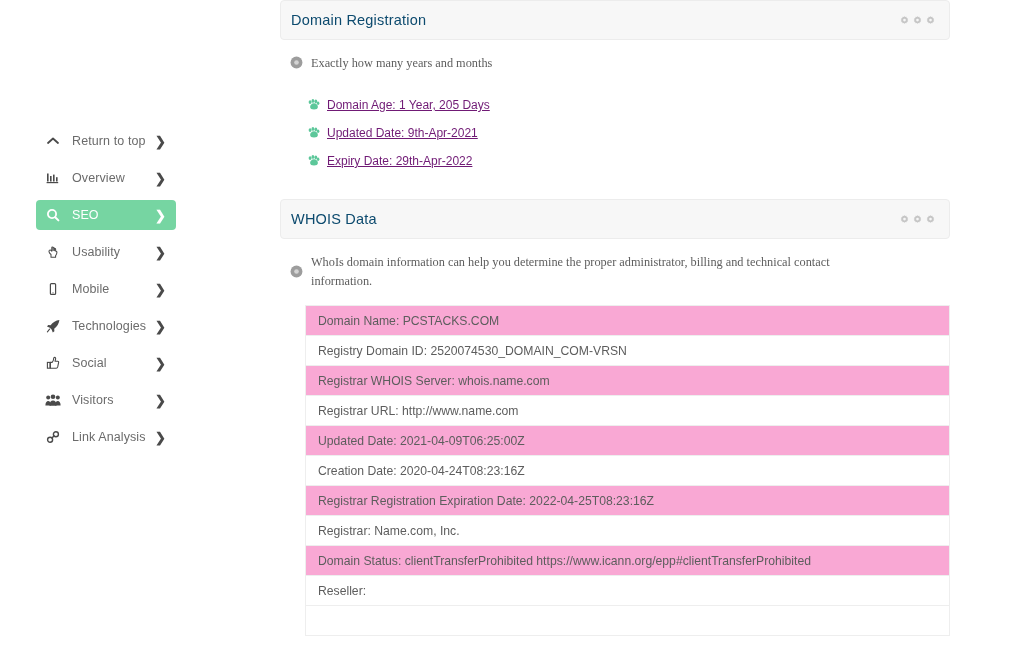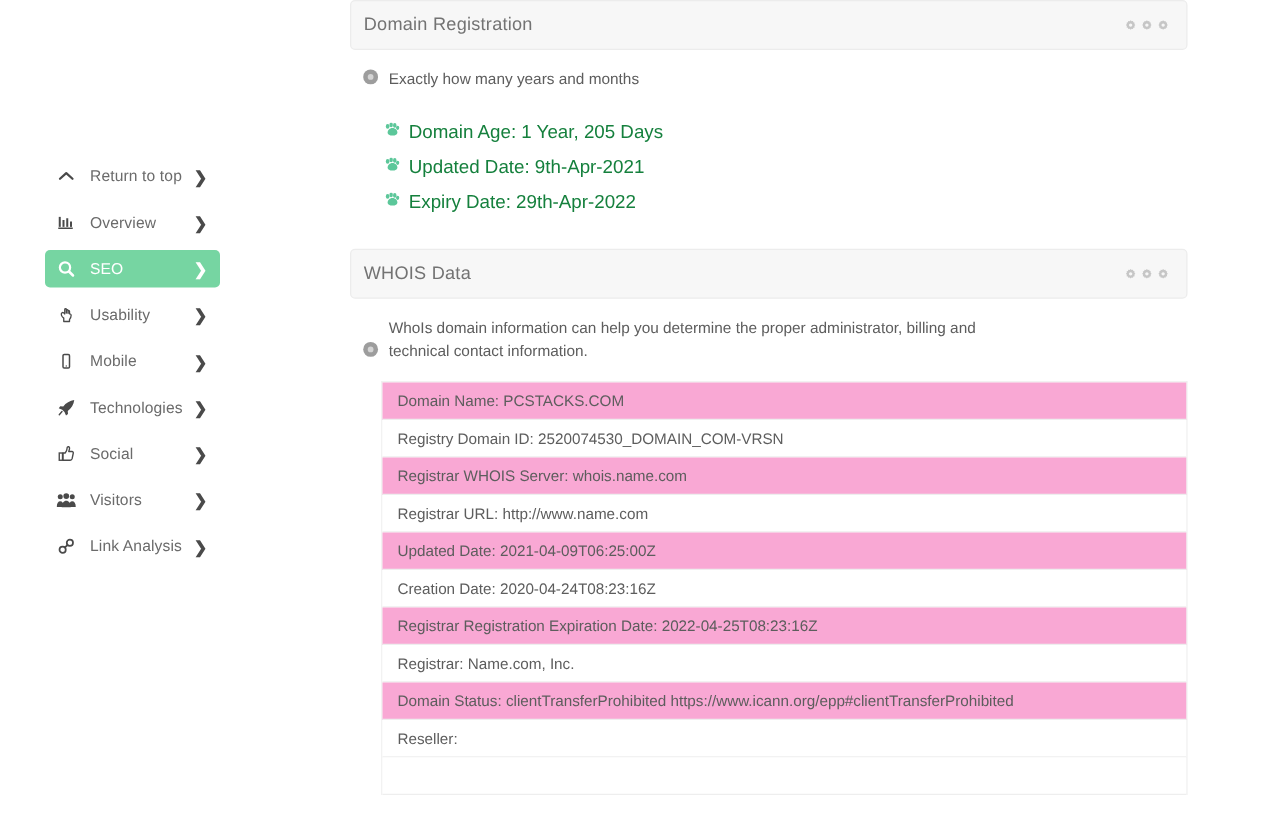--- a/index.html
+++ b/index.html
@@ -70,52 +70,53 @@
     height: 40px;
     background: #f7f7f7;
     border: 1px solid #ececec;
     border-radius: 4px;
     display: flex; align-items: center;
     padding: 0 14px 0 10px;
   }
   .panel-title {
     flex: 1 1 auto;
     font-size: 14.5px;
-    color: #737373;
+    color: #0c4a6e;
     letter-spacing: .2px;
   }
   .gear-group { display: flex; gap: 4px; align-items:center; }
   .gear-group svg { display:block; }
 
   .panel-body { padding: 14px 0 0 10px; }
 
   .desc-row {
     display: flex;
-    align-items: flex-end;
+    align-items: center;
     margin-bottom: 4px;
+    font-family: Liberation Serif, serif;
   }
   .dot-ico {
     flex: 0 0 auto;
     margin-top: 1px;
     margin-right: 8px;
   }
   .desc-text {
     font-size: 12.3px;
     color: #5d5d5d;
     line-height: 19px;
     max-width: 520px;
   }
 
   .paw-list { margin-top: 18px; padding-left: 18px; }
   .paw-row {
     display: flex; align-items: center;
     height: 28px;
   }
   .paw-ico { flex: 0 0 auto; margin-right: 7px; }
-  .paw-text { font-size: 15px; color: #15803d; }
+  .paw-text { font-size: 12px; color: #701a75; text-decoration: underline; }
 
   
   .whois-table {
     margin-top: 14px;
     margin-left: 15px;
     width: 645px;
     border: 1px solid #eeeeee;
     border-bottom: none;
   }
   .whois-row {

